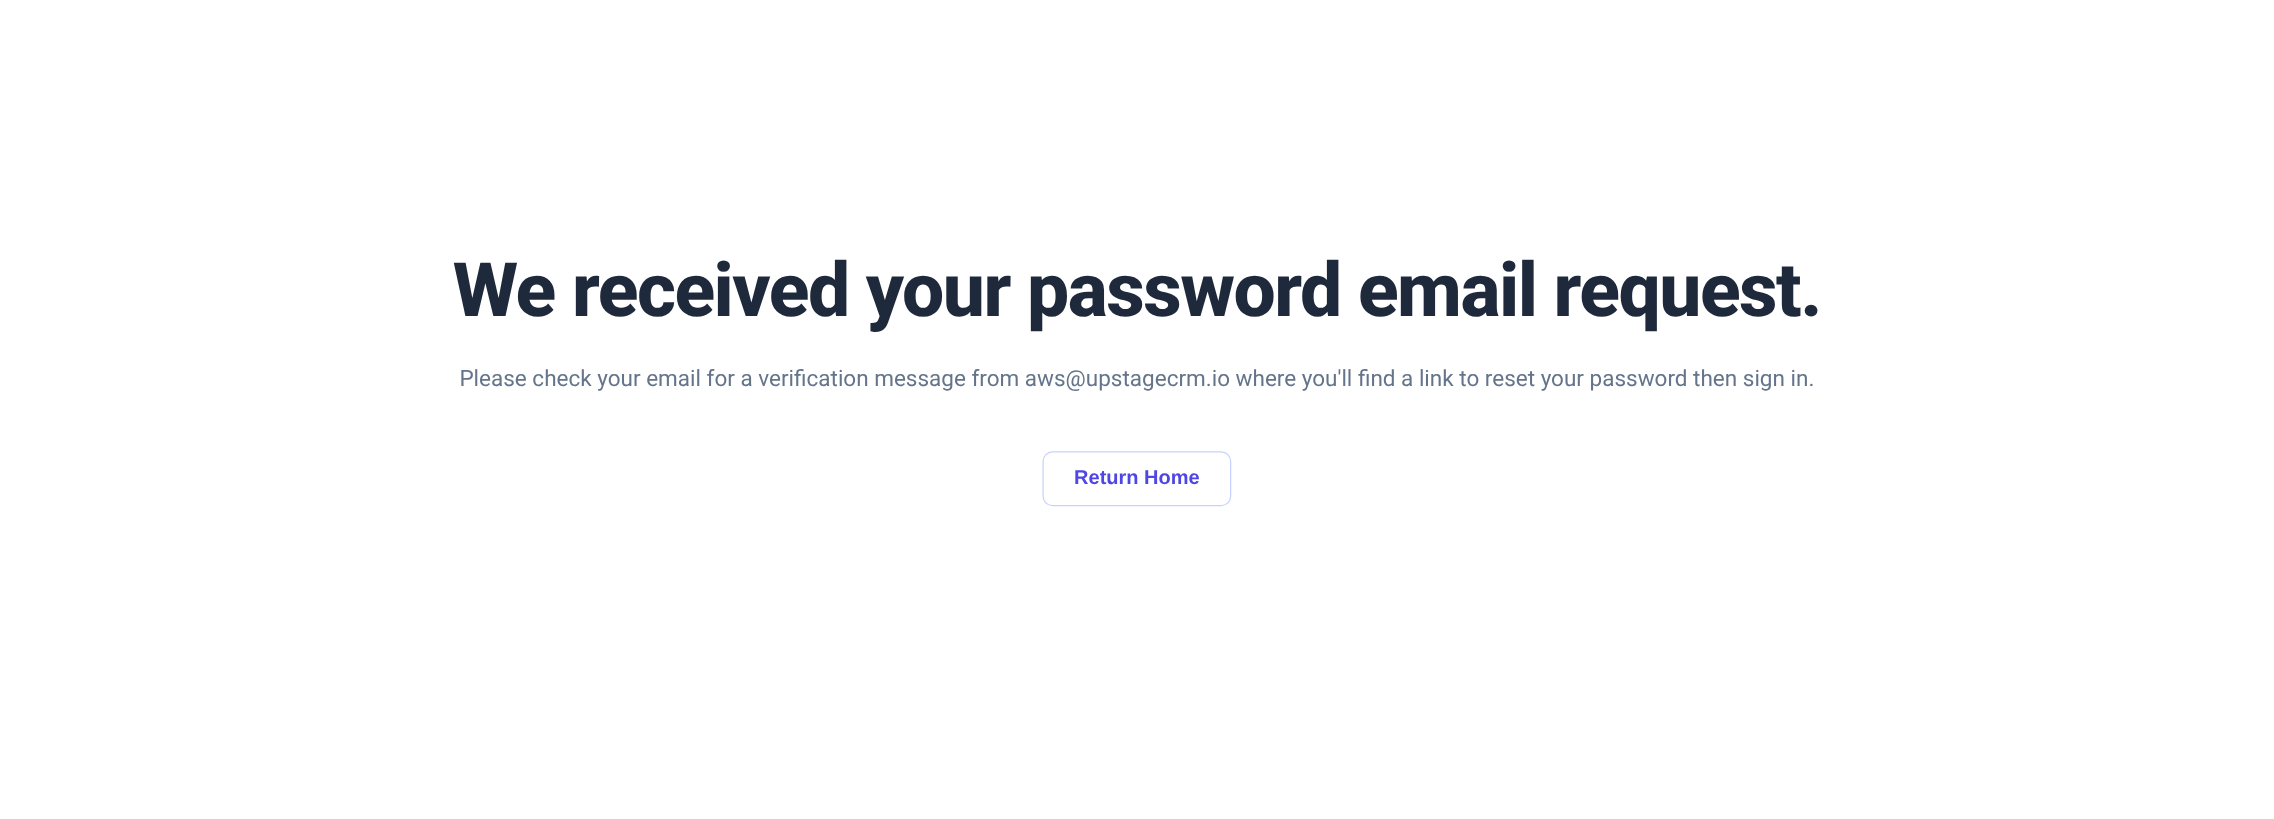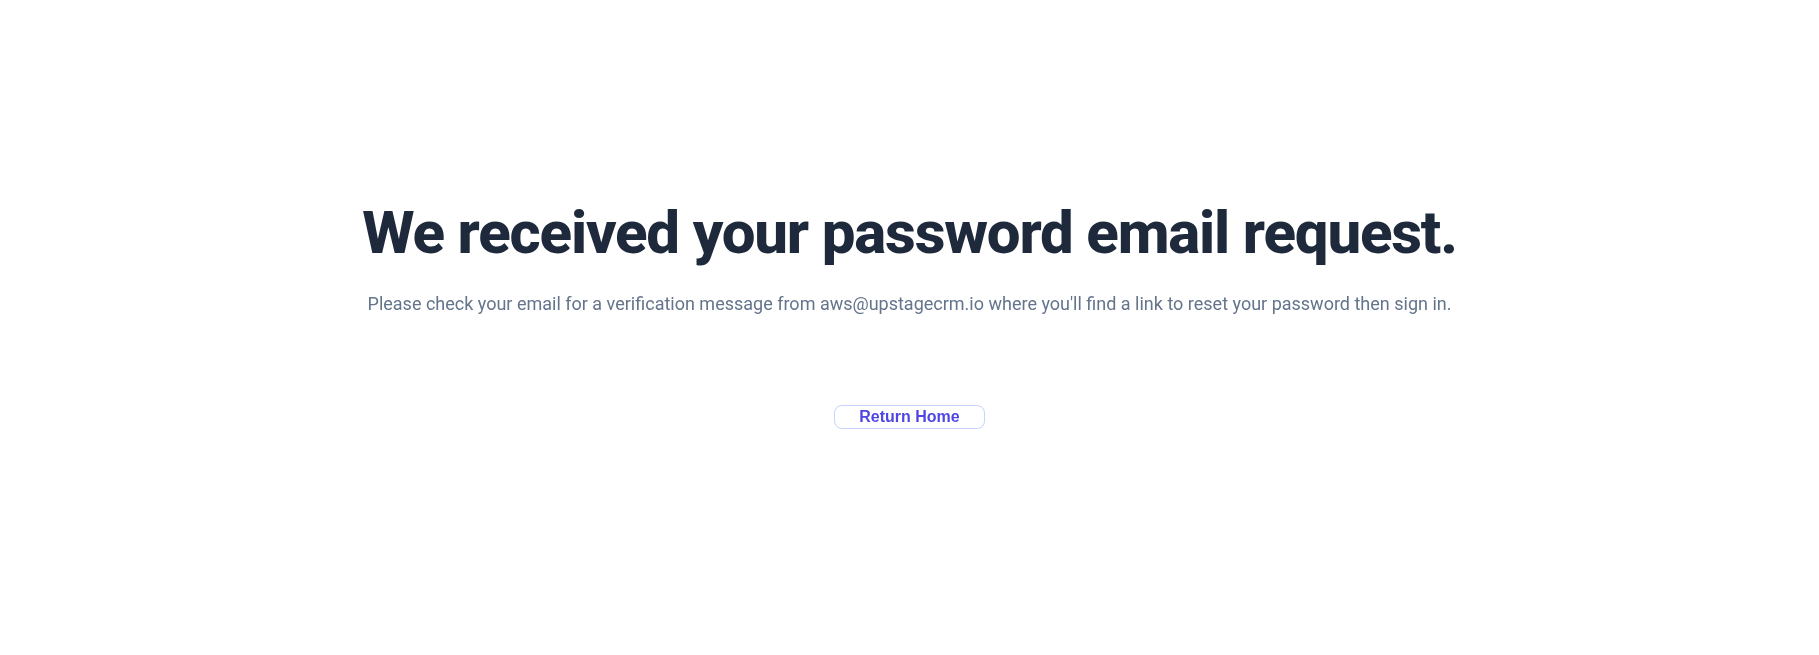--- a/index.html
+++ b/index.html
@@ -25,25 +25,25 @@
       line-height: 1.1;
       letter-spacing: -0.02em;
       margin-bottom: 24px;
     }
     .description {
       font-size: 18px;
       font-weight: 400;
       color: #64748b;
       text-align: center;
       line-height: 1.5;
-      margin-bottom: 88px;
+      margin-bottom: 44px;
     }
     .button {
       display: inline-block;
-      padding: 2px 24px;
+      padding: 12px 24px;
       font-size: 16px;
       font-weight: 600;
       color: #4f46e5;
       background: #ffffff;
       border: 1px solid #c7d2fe;
       border-radius: 8px;
       cursor: pointer;
       text-align: center;
     }
   </style>

